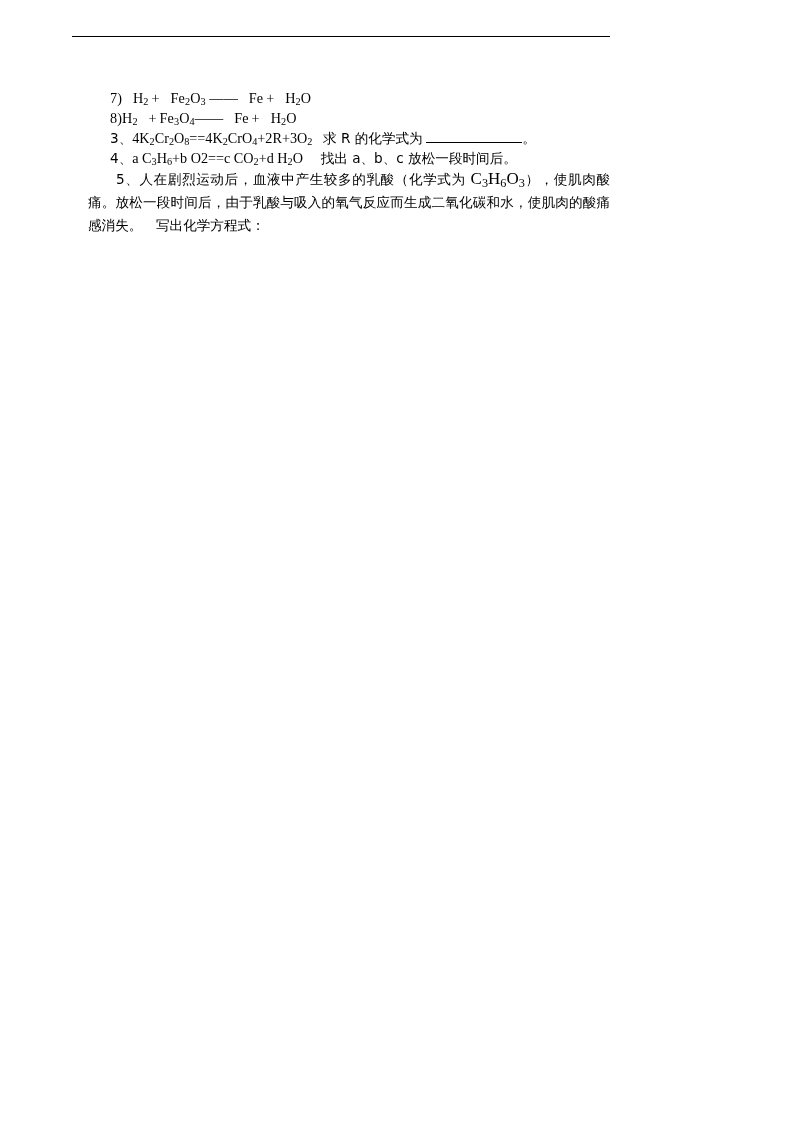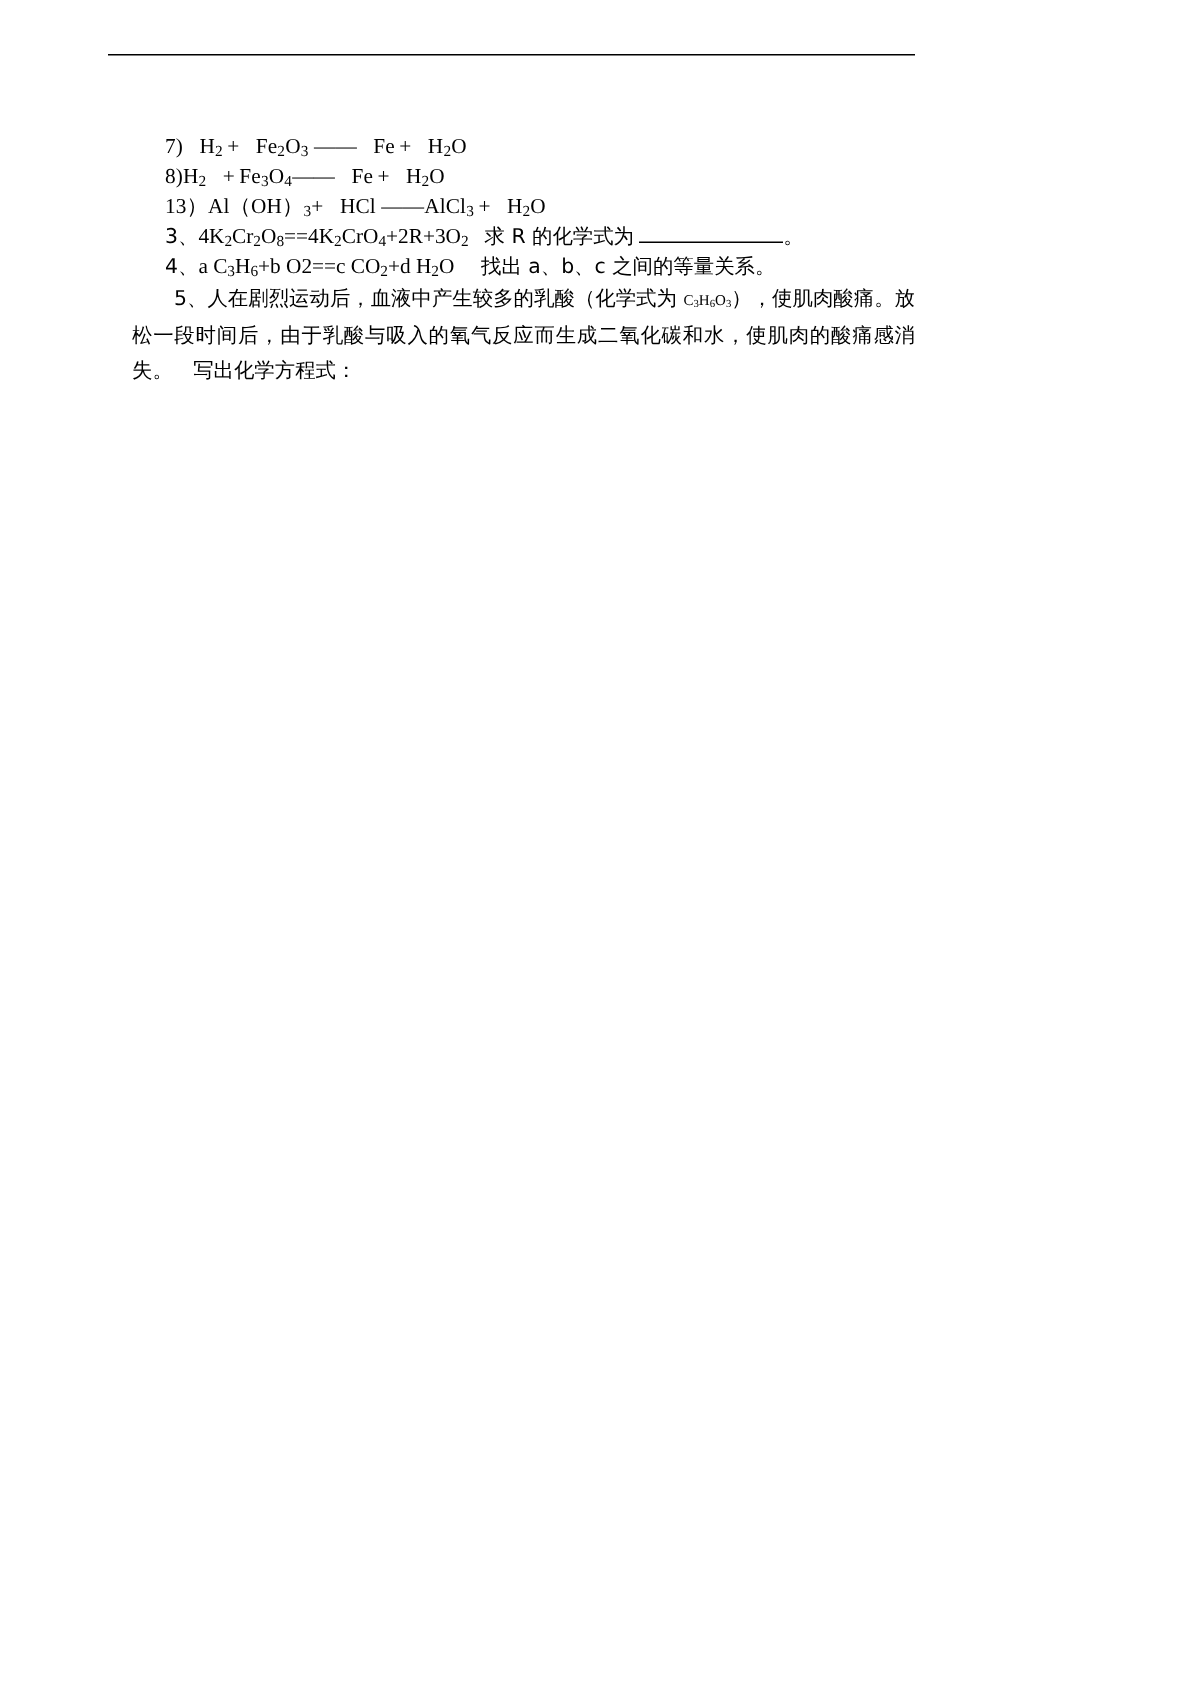--- a/index.html
+++ b/index.html
@@ -85,45 +85,44 @@
     font-size: 13.6px;
     line-height: 22.6px;
     margin: 0;
     text-align: justify;
     text-justify: inter-ideograph;
     text-indent: 28px;
     width: 522px;
   }
   .para .lat {
     font-family: "Liberation Serif", "DejaVu Serif", serif;
-    font-size: 10px;
+    font-size: 17px;
   }
 </style>
 </head>
 <body>
 
 <div class="page">
 
   <div class="header-rule"></div>
 
   <div class="content">
 
     <div class="eq-line">7)&nbsp;&nbsp; H<sub>2</sub> +&nbsp; &nbsp;Fe<sub>2</sub>O<sub>3</sub> —— &nbsp;&nbsp;Fe +&nbsp; &nbsp;H<sub>2</sub>O</div>
 
     <div class="eq-line">8)H<sub>2</sub>&nbsp; &nbsp;+ Fe<sub>3</sub>O<sub>4</sub>—— &nbsp;&nbsp;Fe +&nbsp; &nbsp;H<sub>2</sub>O</div>
 
 
 
 
 
-    <div class="eq-line">13）Al（OH）<sub>3</sub>+&nbsp; &nbsp;HCl ——AlCl<sub>3</sub> +&nbsp; &nbsp;H<sub>2</sub>O</div>
 
 
     <div class="q-line"><span class="cjk">3、</span>4K<sub>2</sub>Cr<sub>2</sub>O<sub>8</sub>==4K<sub>2</sub>CrO<sub>4</sub>+2R+3O<sub>2</sub>&nbsp; &nbsp;<span class="cjk">求 R 的化学式为</span> <span class="blank w2"></span><span class="cjk">。</span></div>
 
-    <div class="q-line"><span class="cjk">4、</span>a C<sub>3</sub>H<sub>6</sub>+b O2==c CO<sub>2</sub>+d H<sub>2</sub>O&nbsp; &nbsp; &nbsp;<span class="cjk">找出 a、b、c 之间的等量关系。</span></div>
+    <div class="q-line"><span class="cjk">4、</span>a C<sub>3</sub>H<sub>6</sub>+b O2==c CO<sub>2</sub>+d H<sub>2</sub>O&nbsp; &nbsp; &nbsp;<span class="cjk">找出 a、b、c 放松一段时间后。</span></div>
 
     <div class="para">5、人在剧烈运动后，血液中产生较多的乳酸（化学式为 <span class="lat">C<sub>3</sub>H<sub>6</sub>O<sub>3</sub></span>），使肌肉酸痛。放松一段时间后，由于乳酸与吸入的氧气反应而生成二氧化碳和水，使肌肉的酸痛感消失。　写出化学方程式：</div>
 
 
 
   </div>
 </div>
 
 </body></html>

